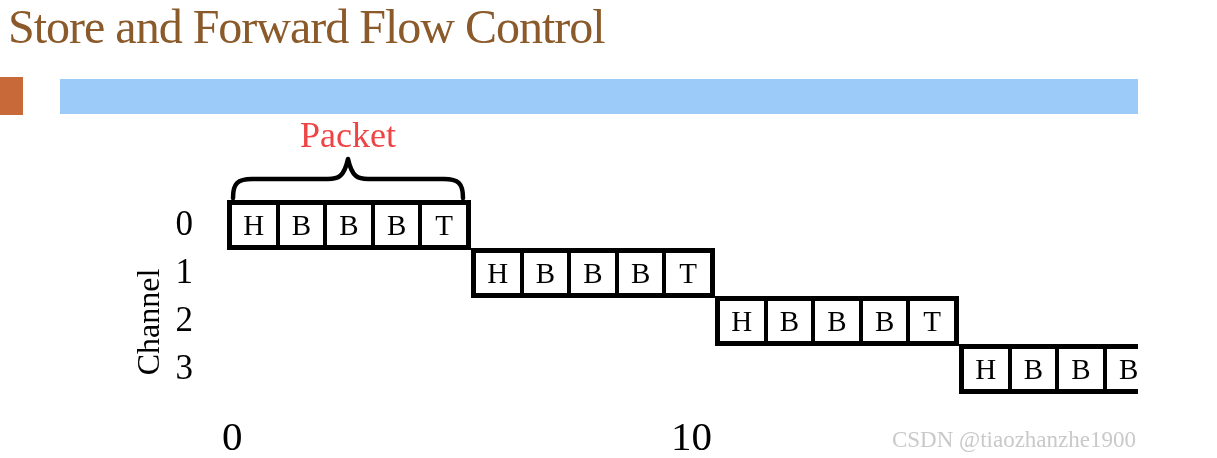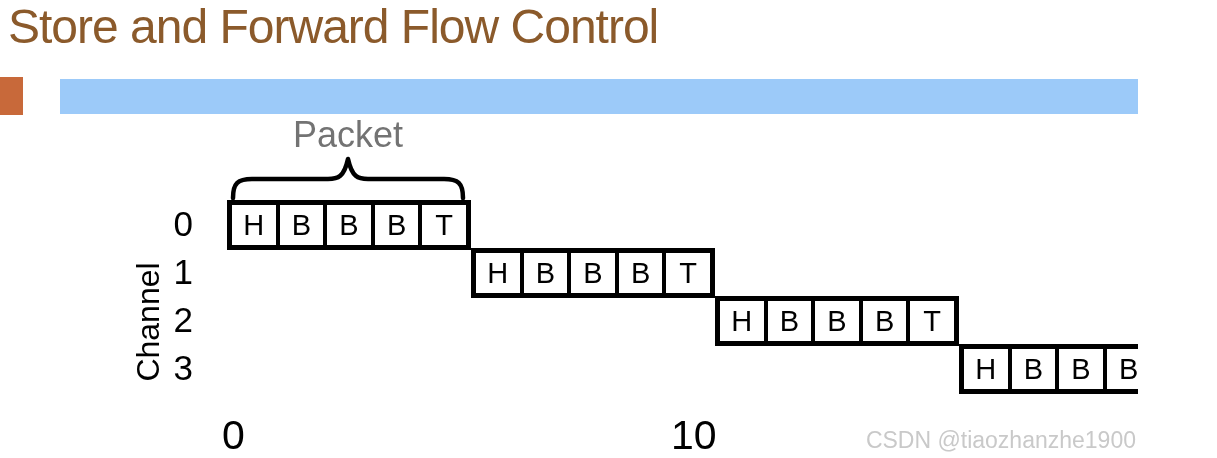--- a/index.html
+++ b/index.html
@@ -1,28 +1,28 @@
 <!DOCTYPE html>
 <html><head>
 <meta charset="utf-8">
 <style>
   html,body{margin:0;padding:0;background:#fff;}
   .canvas{
     position:relative;width:1138px;height:458px;background:#fff;overflow:hidden;
-    font-family:Liberation Sans, sans-serif;
+    font-family:Liberation Serif, serif;
   }
   .slide-title{
     position:absolute;left:8px;top:-4px;font-size:48px;line-height:62px;
     font-weight:400;letter-spacing:-1px;white-space:nowrap;
   }
   .accent-square{position:absolute;left:0;top:77px;width:23px;height:38px;}
   .accent-bar{position:absolute;left:60px;top:79px;right:0;height:35px;}
   .packet-label{
     position:absolute;left:268px;top:114px;width:160px;text-align:center;
-    font-size:36px;color:#737373;
+    font-size:36px;color:#ef4444;
   }
   .brace{position:absolute;left:230px;top:156px;}
   .y-axis-label{
     position:absolute;left:148px;top:322px;font-size:32px;color:#000;
     transform:translate(-50%,-50%) rotate(-90deg);white-space:nowrap;
   }
   .row-label{
     position:absolute;left:145px;width:48px;height:50px;line-height:48px;
     text-align:right;font-size:35px;color:#000;
   }

